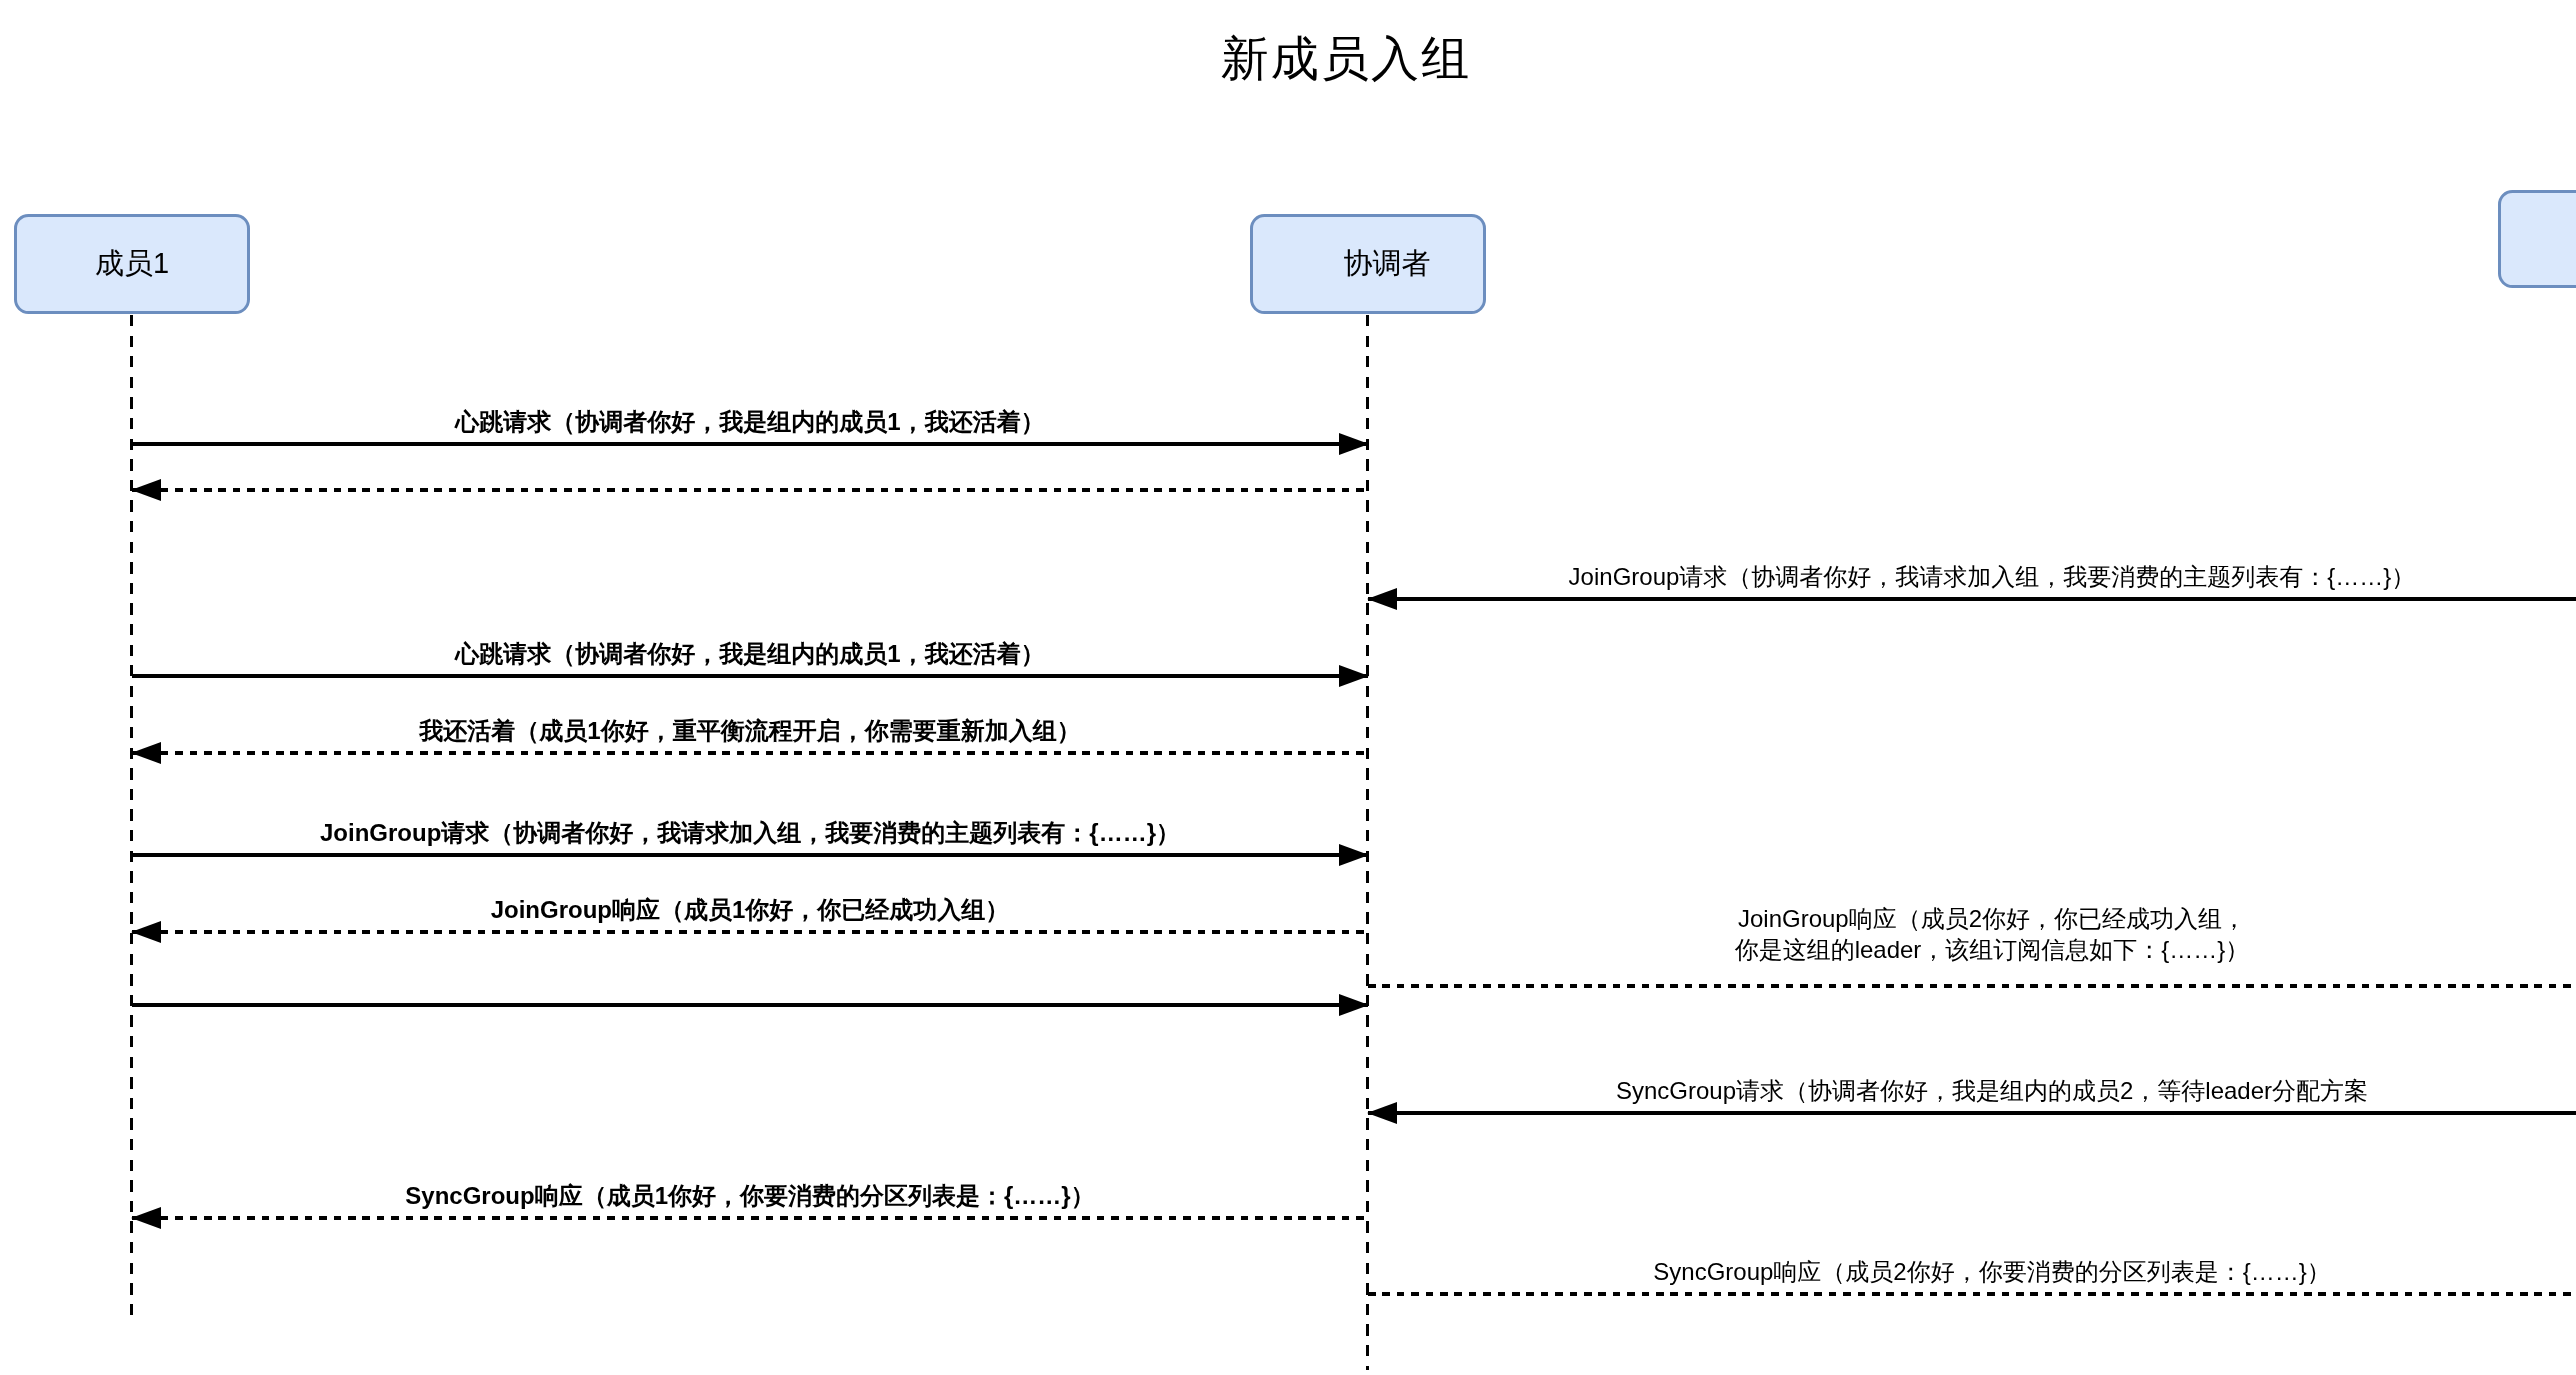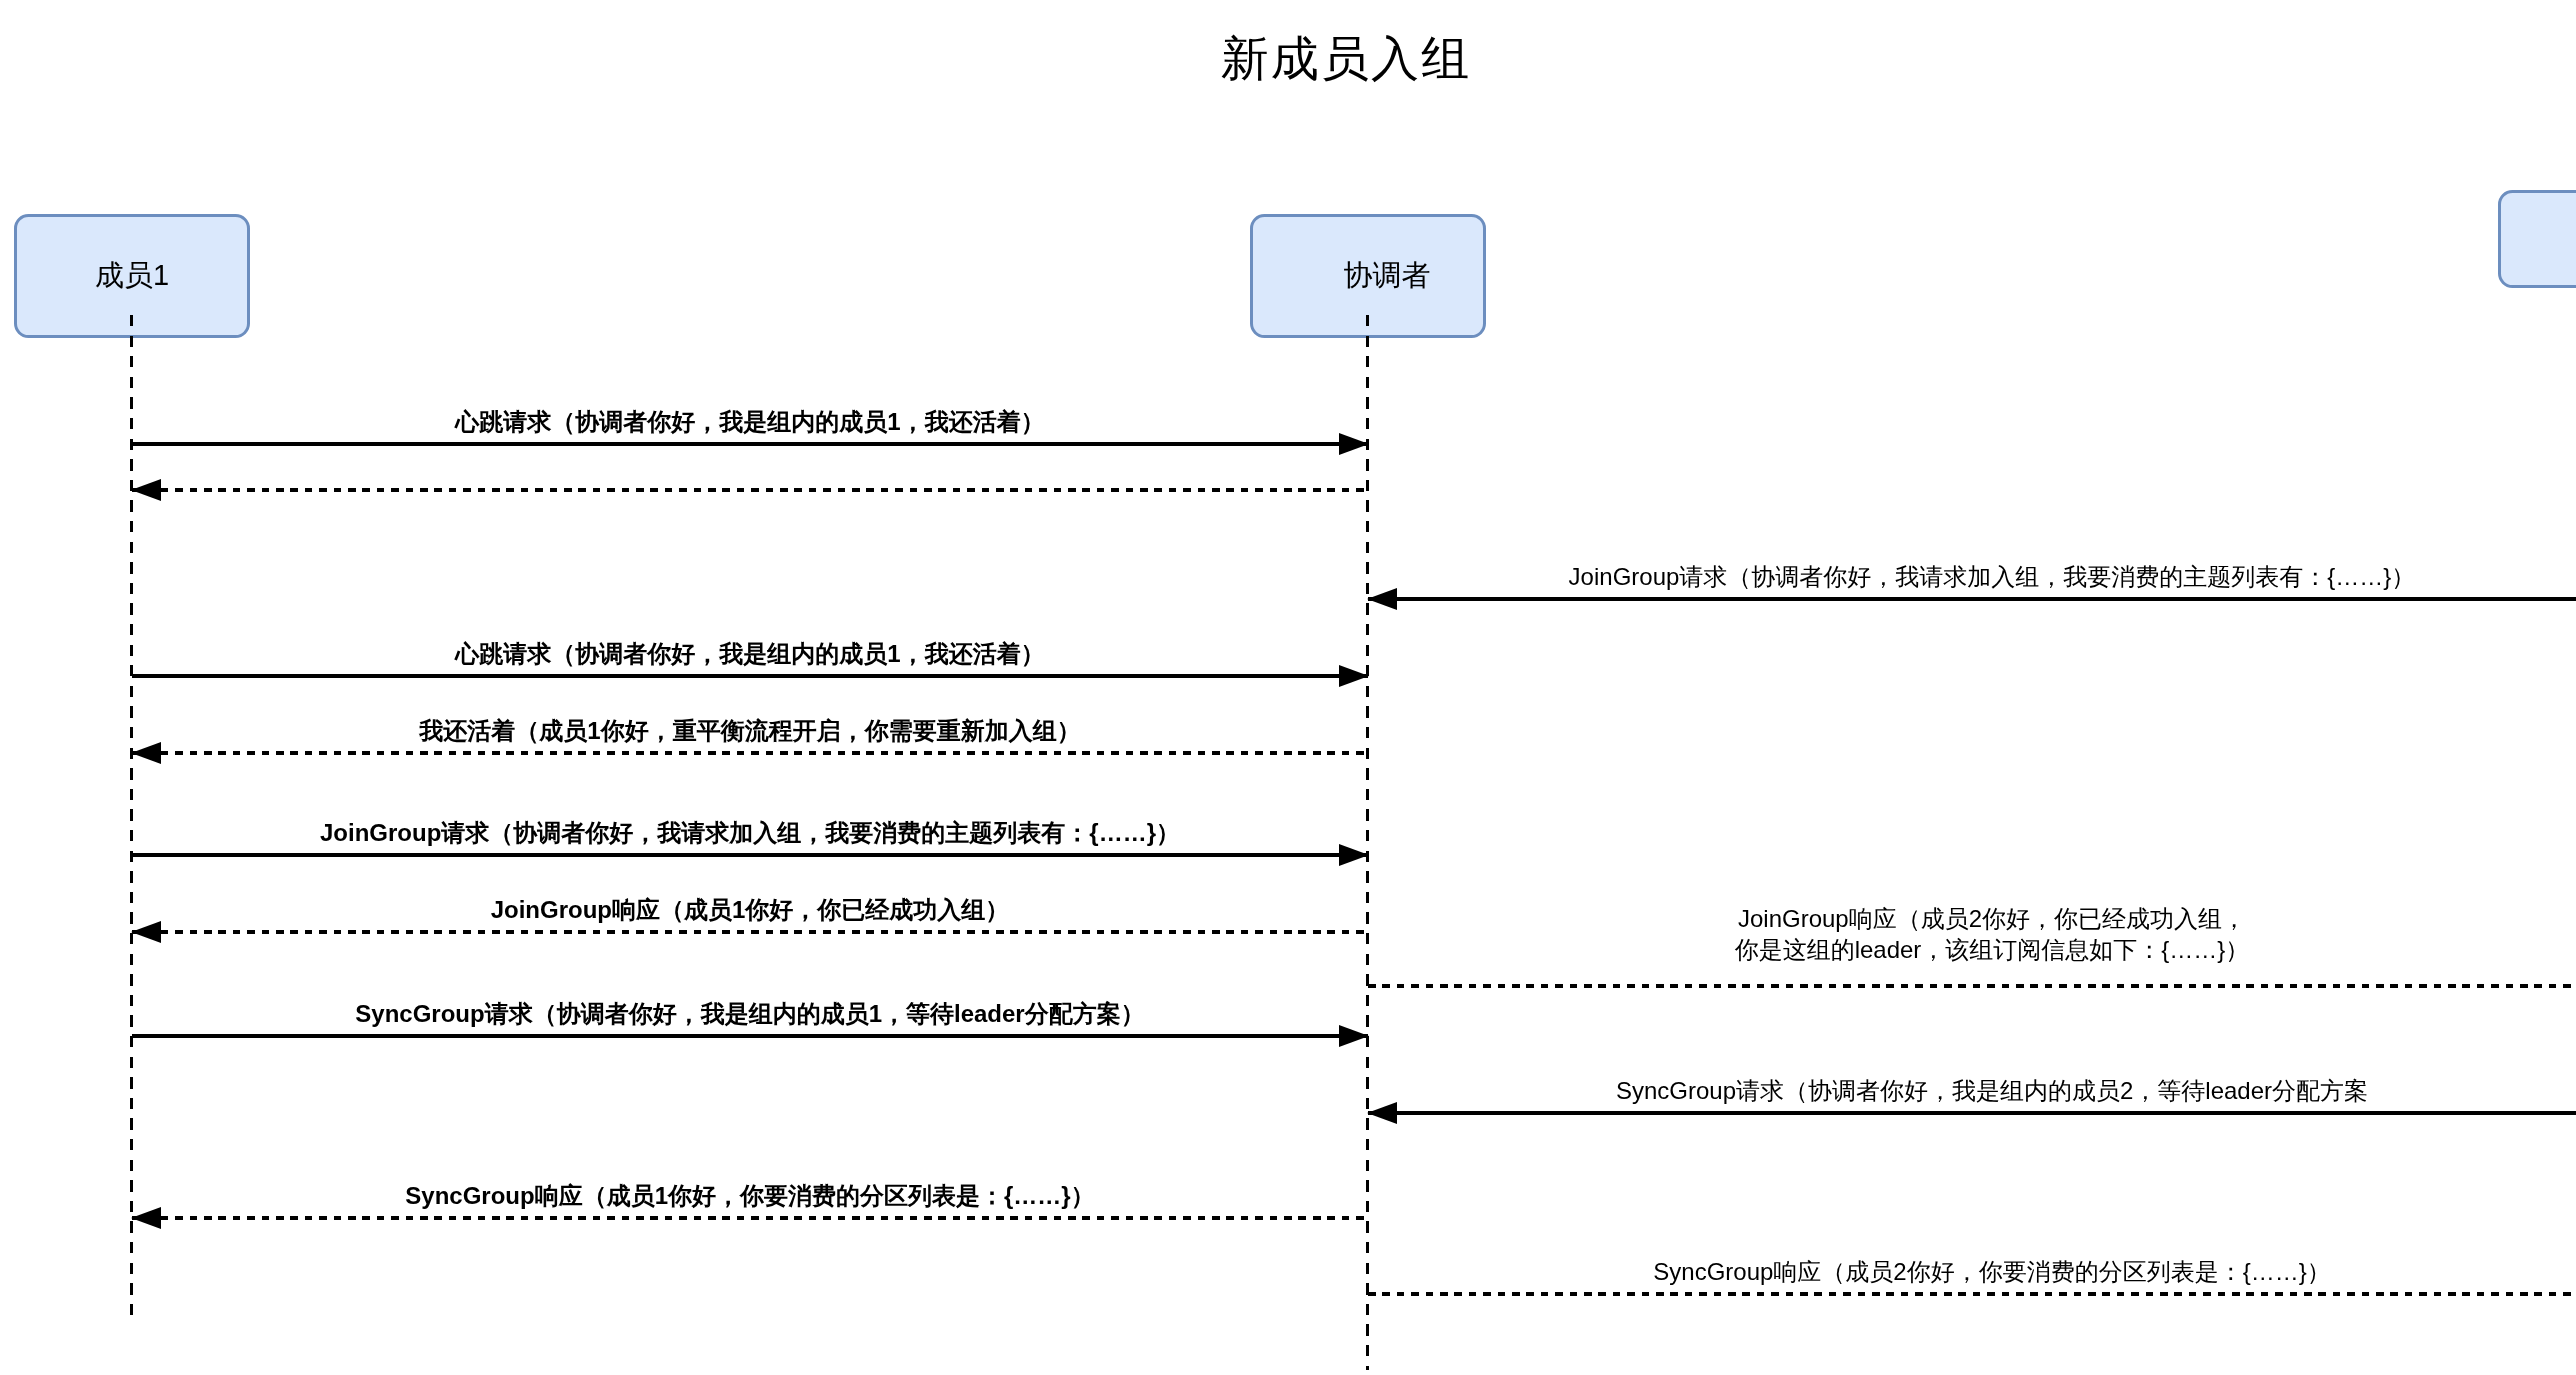--- a/index.html
+++ b/index.html
@@ -5,21 +5,21 @@
   html,body{margin:0;padding:0;background:#ffffff;}
   .canvas{
     position:relative;width:2759px;height:1376px;background:#ffffff;
     font-family:"Liberation Sans","DejaVu Sans",sans-serif;color:#000;overflow:hidden;
   }
   .title{
     position:absolute;top:27px;left:0;right:67px;text-align:center;
     font-size:48px;font-weight:400;letter-spacing:2.1px;
   }
   .actor{
-    position:absolute;width:236px;height:124px;box-sizing:border-box;
+    position:absolute;width:236px;height:100px;box-sizing:border-box;
     background:#dae8fc;border:3.1px solid #6c8ebf;border-radius:14.4px;
     display:flex;align-items:center;justify-content:center;
     font-size:29px;
   }
   .actor-member1{left:14px;top:214px;}
   .actor-coordinator{left:1250px;top:214px;padding-left:38px;}
   .actor-member2{left:2498px;top:190px;height:98px;}
   .lifeline{
     position:absolute;width:3.1px;
     background:repeating-linear-gradient(180deg,#000 0 11.3px,transparent 11.3px 20.6px);
@@ -113,21 +113,20 @@
 
   <div class="msg msg-right gap-lg" style="top:903px">
     <span class="label">JoinGroup响应（成员2你好，你已经成功入组，
 你是这组的leader，该组订阅信息如下：{……}）</span>
     <div class="line dashed">
       
     </div>
   </div>
 
   <div class="msg msg-left" style="top:998px">
-    <span class="label">SyncGroup请求（协调者你好，我是组内的成员1，等待leader分配方案）</span>
     <div class="line solid">
       <span class="head head-right"></span>
     </div>
   </div>
 
   <div class="msg msg-right" style="top:1075px">
     <span class="label">SyncGroup请求（协调者你好，我是组内的成员2，等待leader分配方案</span>
     <div class="line solid">
       <span class="head head-left"></span>
     </div>

